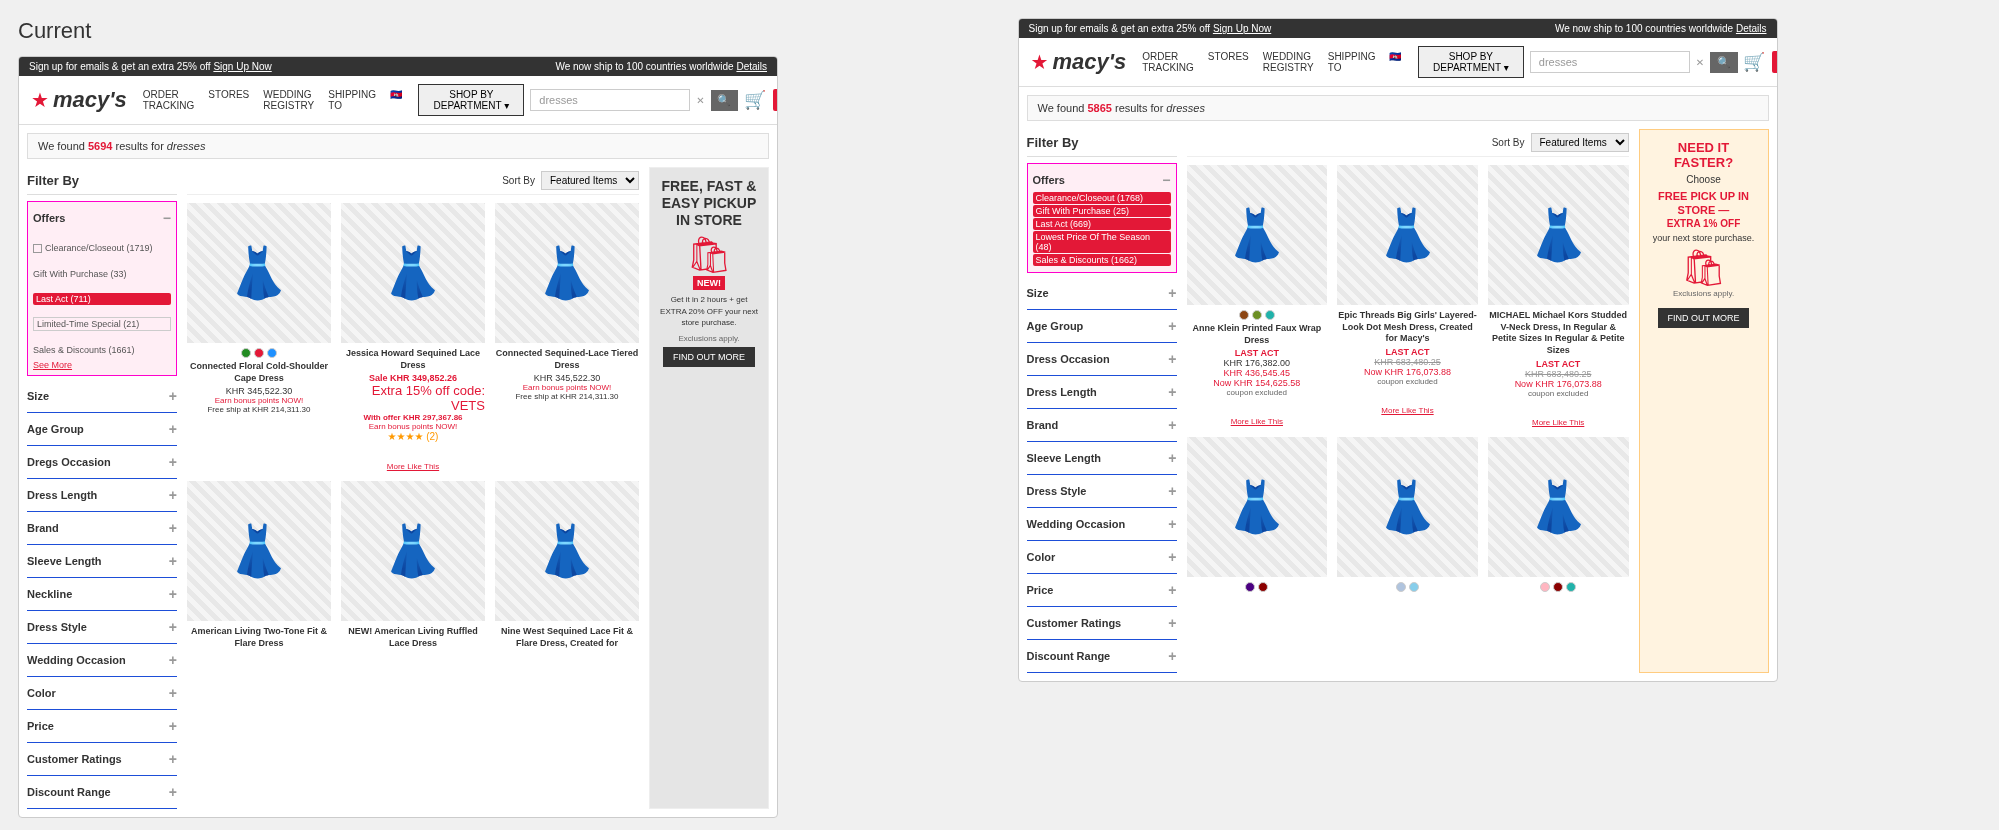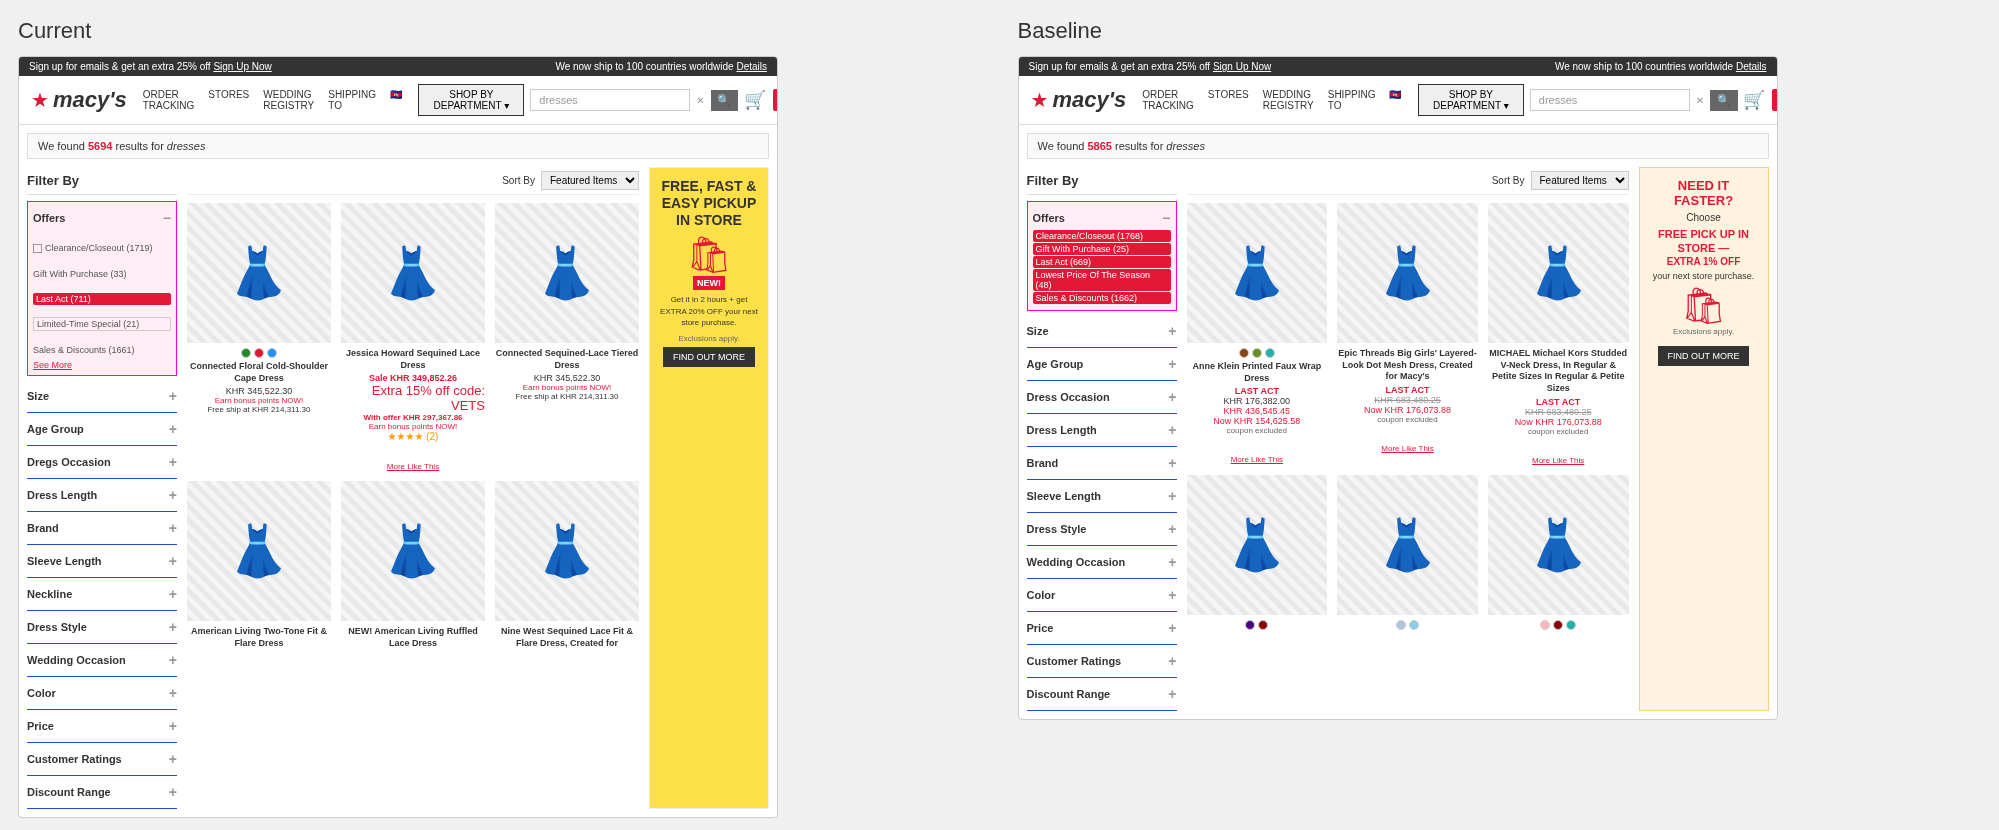--- a/index.html
+++ b/index.html
@@ -61,21 +61,21 @@
     .product-price { font-size: 9px; color: #333; }
     .product-price .sale { color: #e31837; font-weight: bold; }
     .product-price .now { color: #e31837; }
     .product-bonus { color: #e31837; font-size: 8px; }
     .product-free-ship { font-size: 8px; color: #333; }
     .stars { color: #f90; font-size: 10px; }
     .color-dots { display: flex; justify-content: center; gap: 3px; margin-bottom: 3px; }
     .color-dot { width: 10px; height: 10px; border-radius: 50%; border: 1px solid #ccc; }
 
     
-    .promo-card { background: #fde047; border: 1px solid #eee; font-size: 9px; text-align: center; padding: 10px; }
+    .promo-card { background: #e5e5e5; border: 1px solid #eee; font-size: 9px; text-align: center; padding: 10px; }
     .promo-card .promo-title { font-size: 14px; font-weight: bold; color: #333; line-height: 1.2; margin-bottom: 6px; }
     .promo-bag { font-size: 36px; color: #e31837; }
     .promo-new { background: #e31837; color: #fff; font-size: 9px; font-weight: bold; display: inline-block; padding: 2px 4px; margin-bottom: 4px; }
     .promo-detail { font-size: 8px; color: #333; margin-bottom: 6px; line-height: 1.4; }
     .find-out-btn { background: #333; color: #fff; border: none; padding: 5px 10px; font-size: 9px; cursor: pointer; margin-top: 4px; }
 
     
     .baseline-promo { background: #fff3e0; border: 1px solid #ffcc80; padding: 10px; font-size: 9px; text-align: center; }
     .baseline-promo .need-faster { font-size: 14px; font-weight: bold; color: #333; margin-bottom: 4px; }
 
@@ -327,21 +327,20 @@
           <div class="promo-detail">Get it in 2 hours + get EXTRA 20% OFF your next store purchase.</div>
           <div style="font-size:8px;color:#666;">Exclusions apply.</div>
           <button class="find-out-btn">FIND OUT MORE</button>
         </div>
 
       </div>
     </div>
   </div>
 
   <div class="panel">
-    <div class="panel-title">Baseline</div>
 
     <div class="browser-frame">
 
       <div class="top-bar">
         <span>
           <span>Sign up for emails &amp; get an extra 25% off</span>
           <a>Sign Up Now</a>
         </span>
         <span>
           <span>We now ship to 100 countries worldwide</span>

